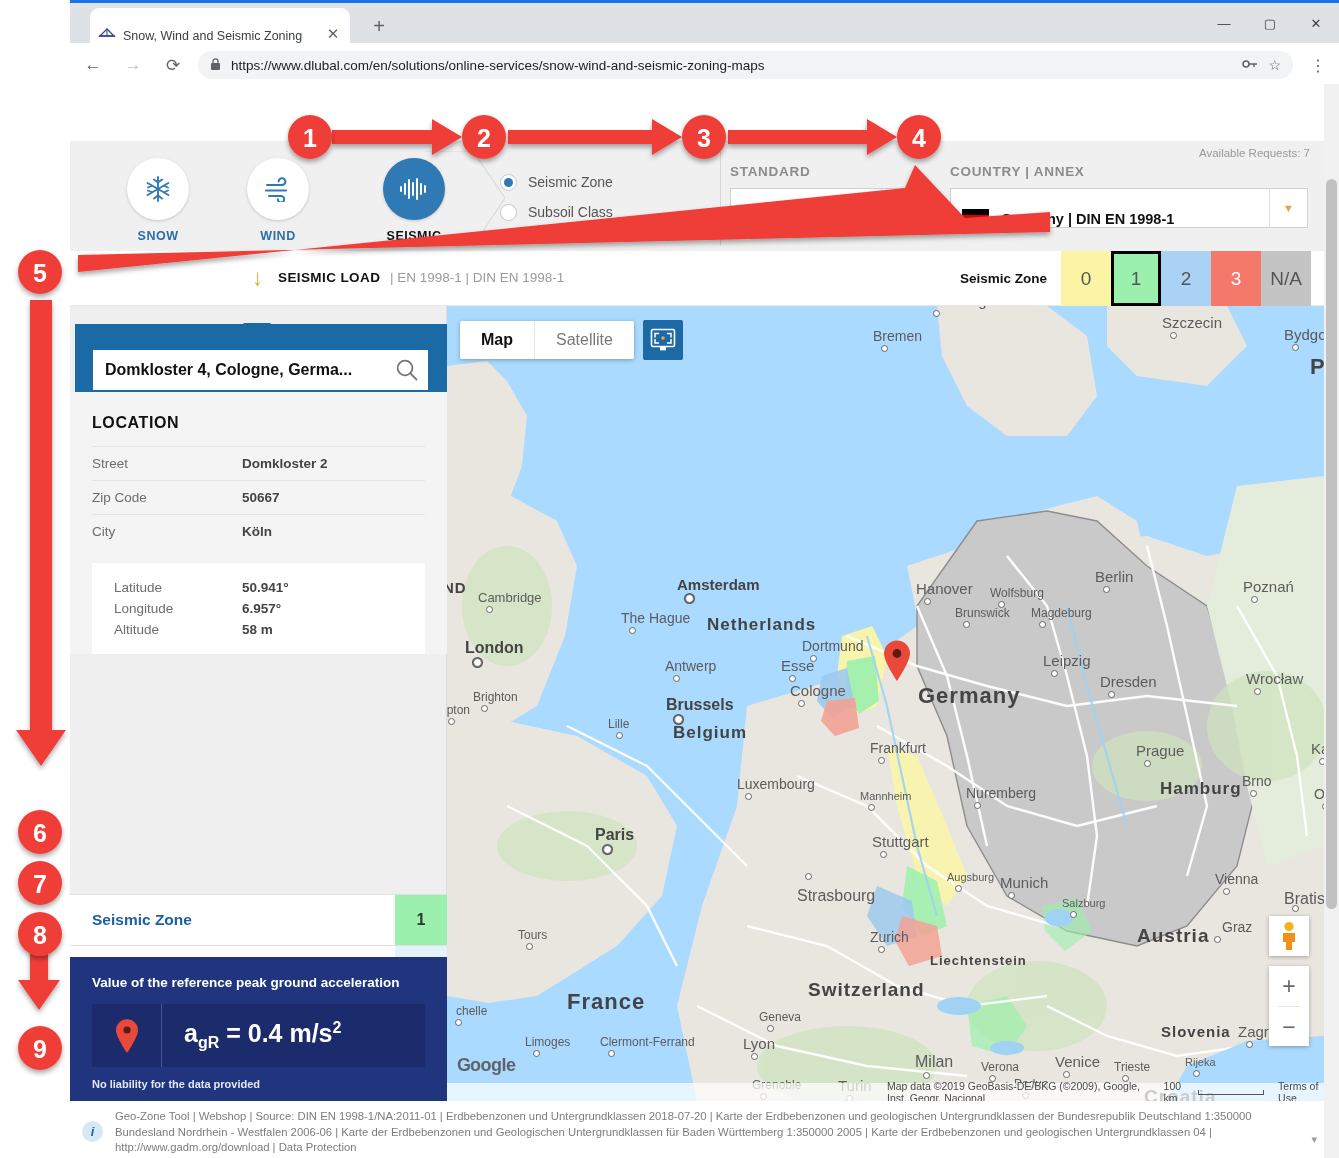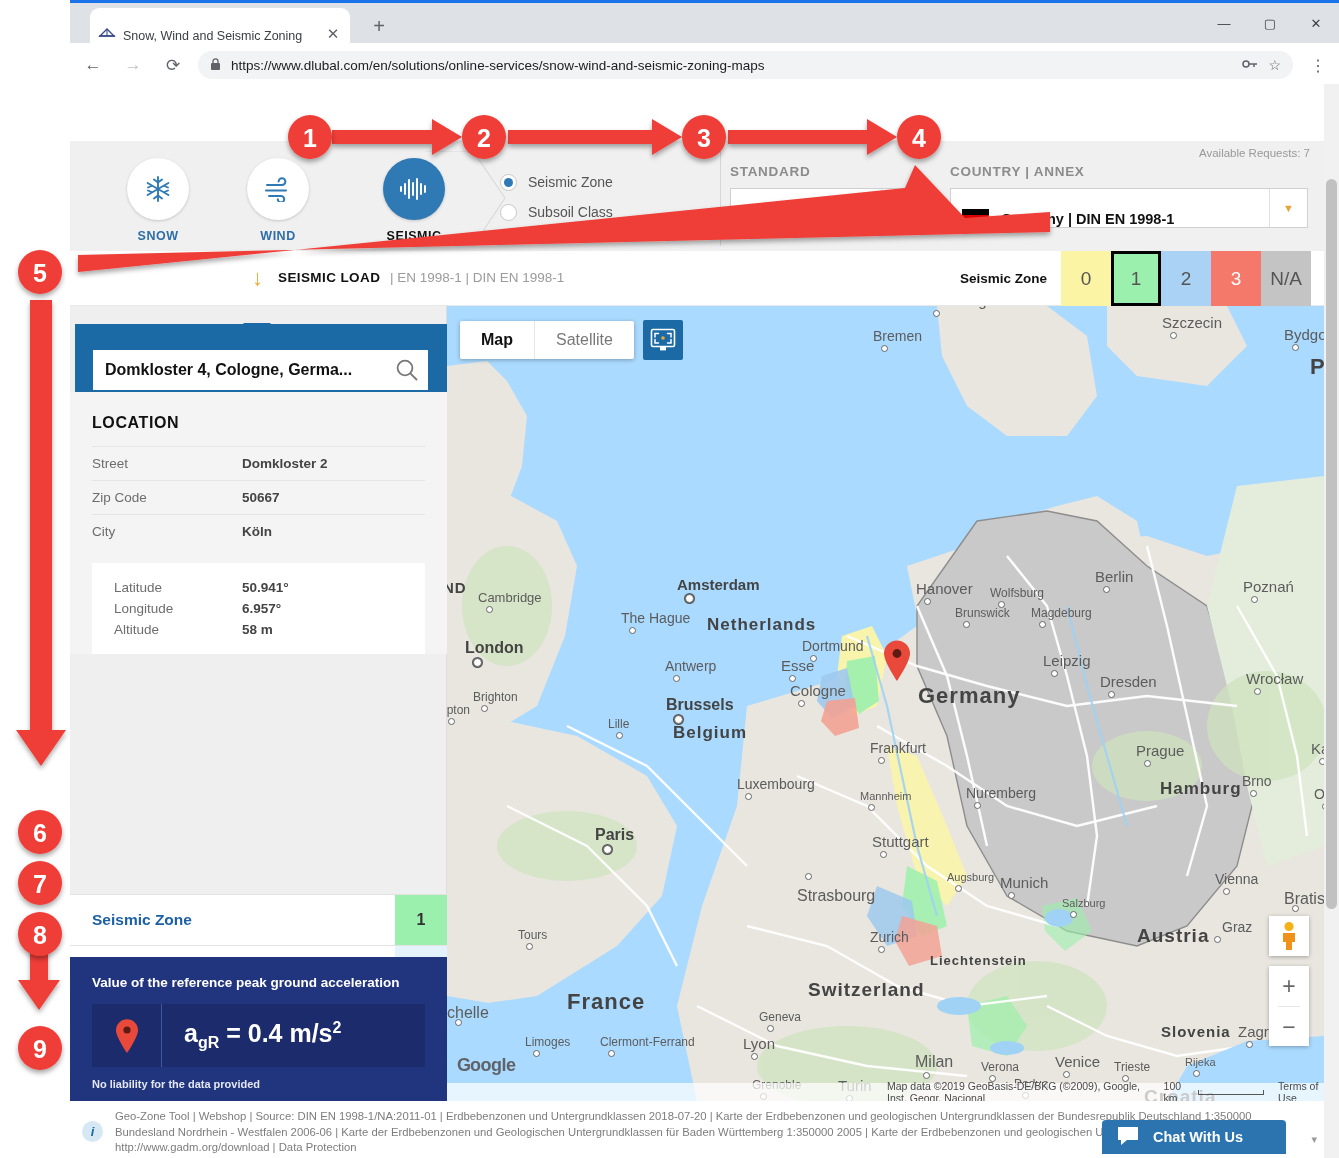--- a/index.html
+++ b/index.html
@@ -661,21 +661,21 @@
         <div class="mlabel" style="left: 608px; top: 747px; font-size: 15px;">Venice</div>
         <div class="mdot" style="left: 616px; top: 765px;"></div>
         <div class="mlabel" style="left: 567px; top: 771px; font-size: 12px;">Padua</div>
         <div class="mdot" style="left: 575px; top: 786px;"></div>
         <div class="mlabel" style="left: 667px; top: 754px; font-size: 12px;">Trieste</div>
         <div class="mdot" style="left: 675px; top: 769px;"></div>
         <div class="mlabel country" style="left: 714px; top: 717px; font-size: 15px; color: rgb(68, 68, 68);">Slovenia</div>
         <div class="mlabel" style="left: 791px; top: 717px; font-size: 15px;">Zagreb</div>
         <div class="mdot" style="left: 799px; top: 735px;"></div>
         <div class="mlabel country" style="left: 697px; top: 780px; font-size: 19px; color: rgb(68, 68, 68);">Croatia</div>
-        <div class="mlabel" style="left: 0px; top: 698px; font-size: 16px;">chelle</div>
+        <div class="mlabel" style="left: 9px; top: 698px; font-size: 12px;">chelle</div>
         <div class="mdot" style="left: 8px; top: 713px;"></div>
         <div class="mlabel" style="left: 305px; top: 772px; font-size: 12px;">Grenoble</div>
         <div class="mdot" style="left: 313px; top: 787px;"></div>
         <div class="mlabel" style="left: 738px; top: 750px; font-size: 11px;">Rijeka</div>
         <div class="mdot" style="left: 746px; top: 764px;"></div>
       </div>
 
     <div id="map-pin">
       <svg width="30" height="42" viewBox="0 0 30 42">
           <path d="M15 41 C15 41 2 22 2 13.5 A13 13 0 0 1 28 13.5 C28 22 15 41 15 41 Z" fill="#e8493a"></path>
@@ -728,28 +728,20 @@
       </span>
       <span class="a-terms">Terms of Use</span>
     </div>
   </div>
 
   <div id="footer">
     <div id="footer-i">i</div>
     <div id="footer-text">Geo-Zone Tool  |  Webshop  |  Source: DIN EN 1998-1/NA:2011-01  |  Erdbebenzonen und Untergrundklassen 2018-07-20  |  Karte der Erdbebenzonen und geologischen Untergrundklassen der Bundesrepublik Deutschland 1:350000 Bundesland Nordrhein - Westfalen 2006-06  |  Karte der Erdbebenzonen und Geologischen Untergrundklassen für Baden Württemberg 1:350000 2005  |  Karte der Erdbebenzonen und geologischen Untergrundklassen 04  |  http://www.gadm.org/download  |  Data Protection</div>
   </div>
 
-  <div id="chat-btn">
-    <span class="cb-icon">
-      <svg width="24" height="21" viewBox="0 0 24 21">
-          <path d="M2 2 h20 v13 h-11 l-6 5 v-5 h-3 z" fill="#fff"></path>
-        </svg>
-    </span>
-    <span class="cb-text">Chat With Us</span>
-  </div>
   <div id="chat-caret">▾</div>
 
   <div id="vscroll">
       <div class="thumb"></div>
     </div>
 </div>
 
 <svg id="annot">
   <defs>
     <filter id="sh" x="-30%" y="-30%" width="170%" height="170%">

